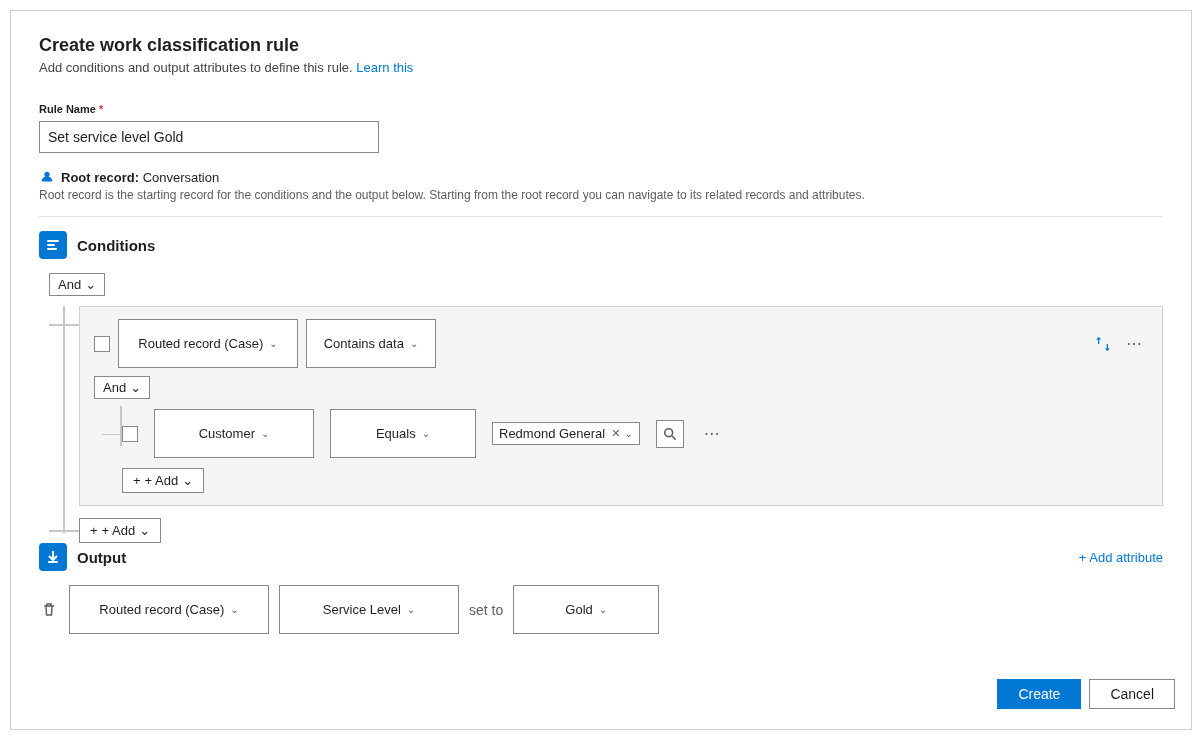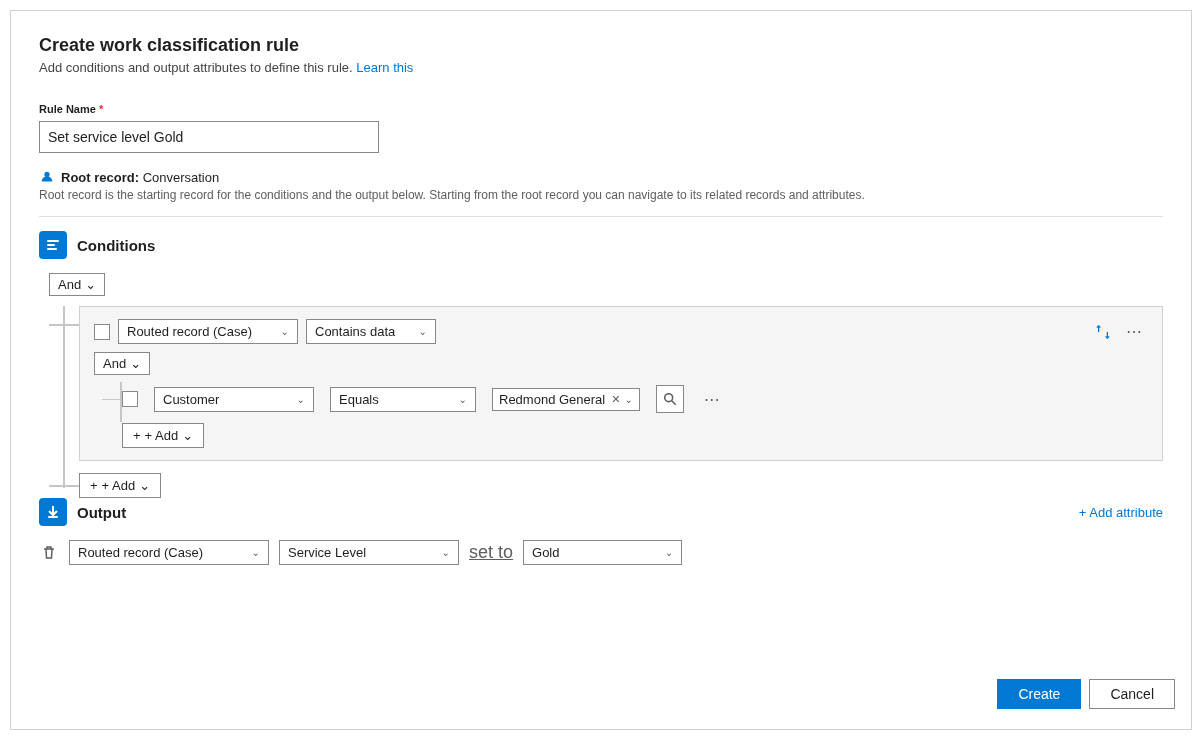--- a/index.html
+++ b/index.html
@@ -135,23 +135,23 @@
       appearance: none;
       -webkit-appearance: none;
     }
     .checkbox:checked {
       background: #0078d4;
       border-color: #0078d4;
     }
     .dropdown-field {
       display: inline-flex;
       align-items: center;
-      justify-content: space-between;
-      border: 1px solid #8a8886;
-      padding: 4px 8px;
+      justify-content: center;
+      border: 1px solid #8a8886;
+      padding: 16px 8px;
       background: #fff;
       cursor: pointer;
       font-size: 13px;
       color: #1f1f1f;
       gap: 6px;
       white-space: nowrap;
     }
     .dropdown-field .chevron {
       color: #605e5c;
       font-size: 10px;
@@ -265,28 +265,27 @@
       background: none;
       border: none;
       cursor: pointer;
       color: #605e5c;
       font-size: 16px;
       display: flex;
       align-items: center;
       padding: 2px;
     }
     .set-to-label {
-      font-size: 18px;
+      font-size: 14px;
       color: #605e5c;
       flex-shrink: 0;
-      text-decoration: underline;
     }
     .df-output-routed { width: 200px; }
     .df-service-level { width: 180px; }
-    .df-gold { width: 159px; }
+    .df-gold { width: 146px; }
     .footer-actions {
       position: absolute;
       bottom: 20px;
       right: 16px;
       display: flex;
       gap: 8px;
     }
     .btn-create {
       background: #0078d4;
       color: #fff;

